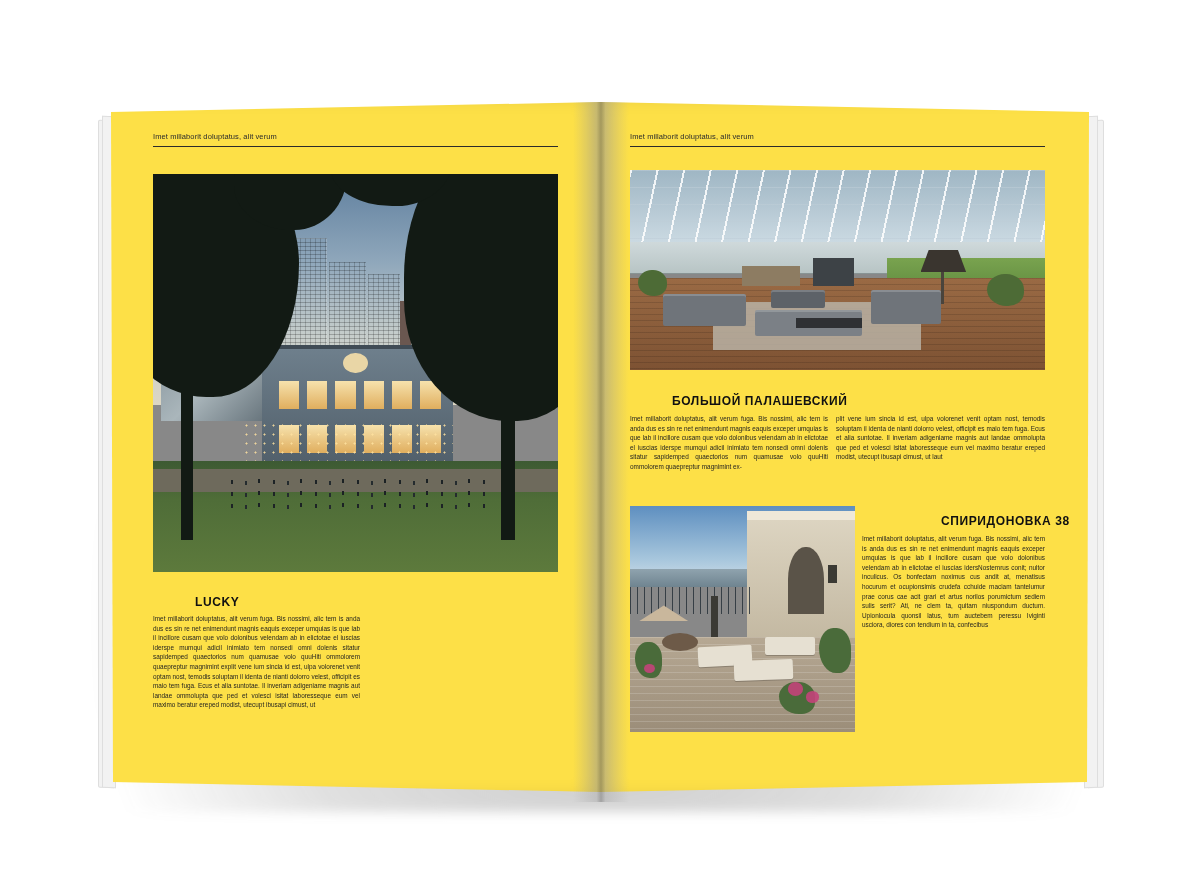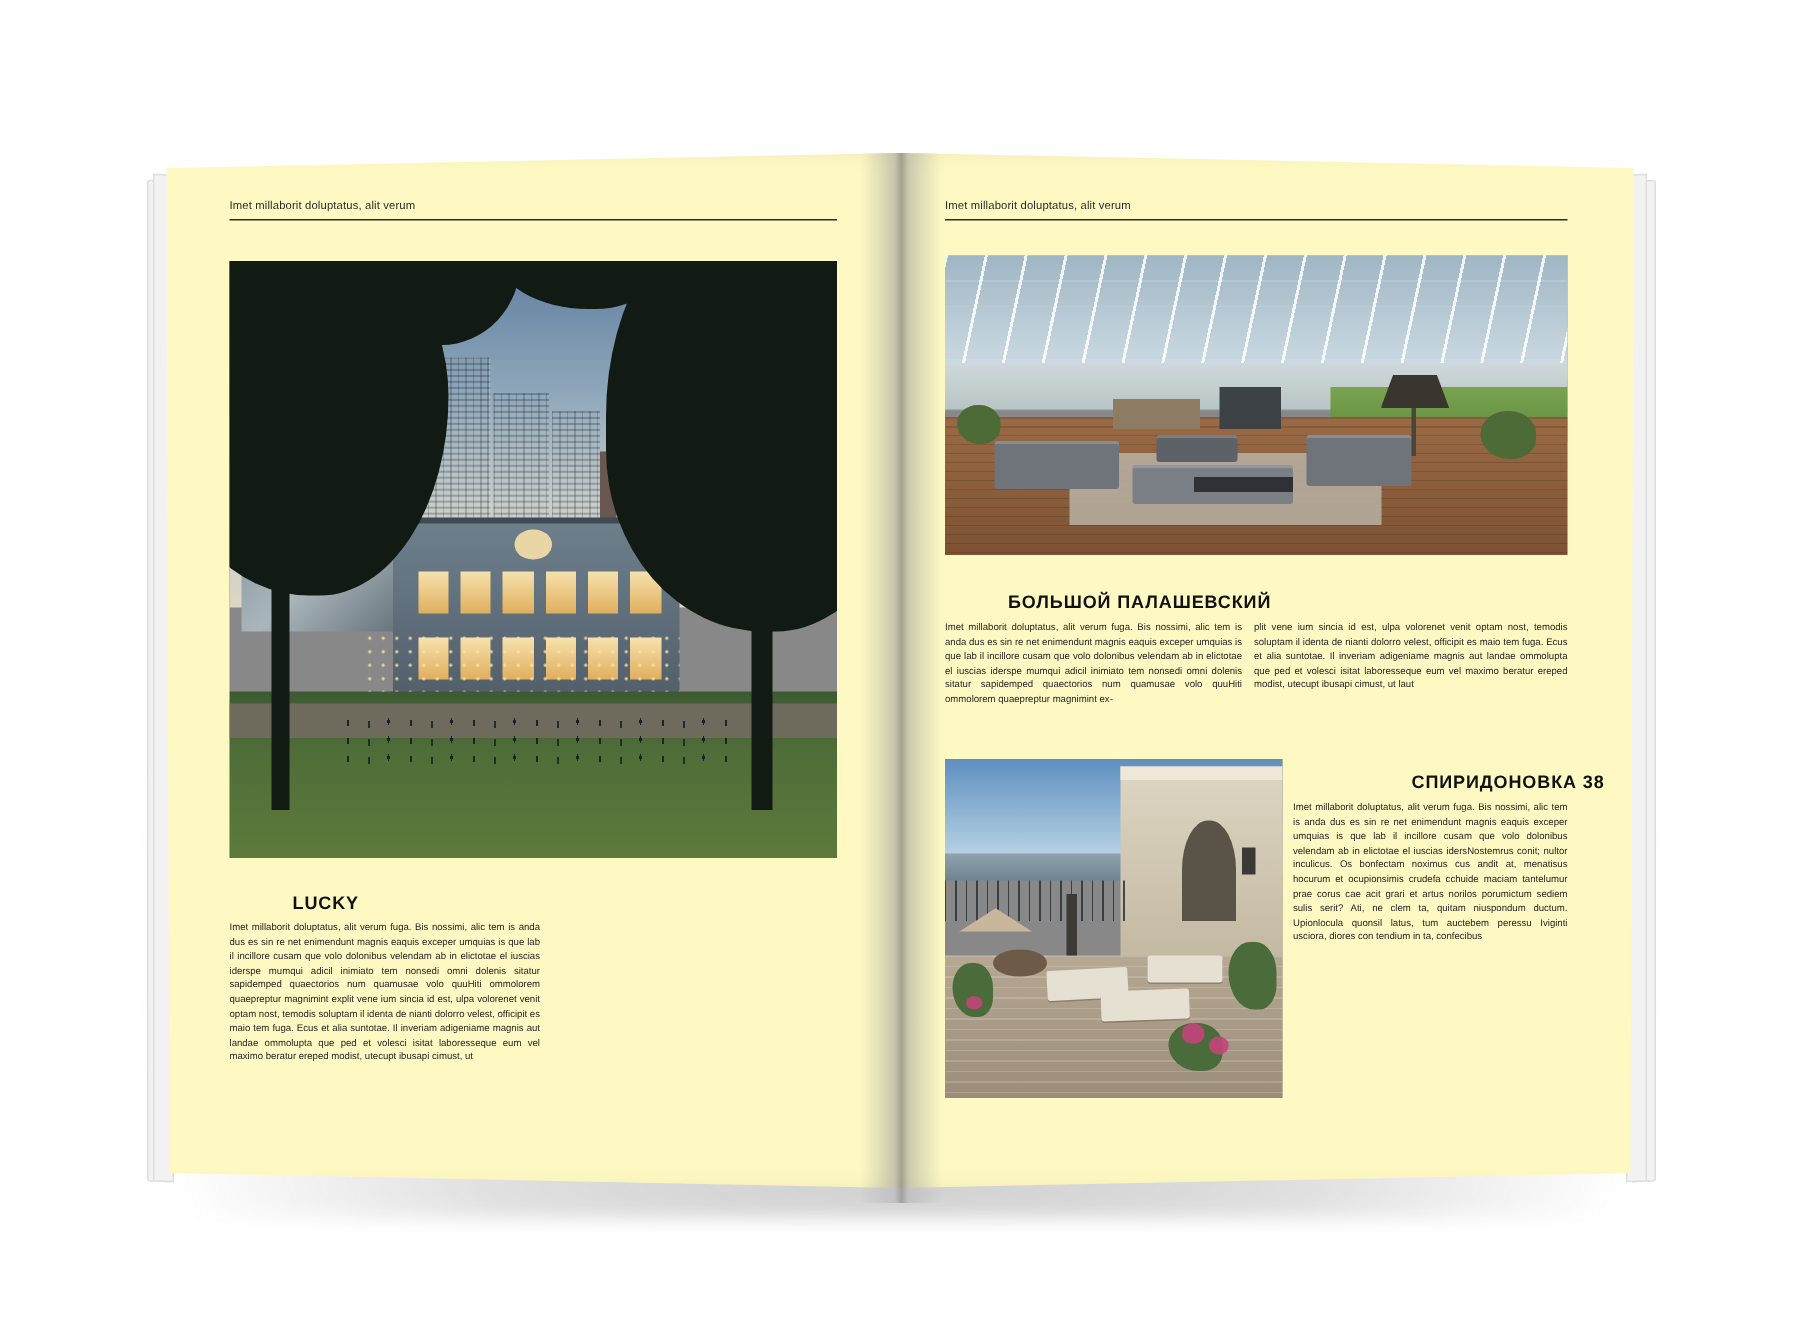--- a/index.html
+++ b/index.html
@@ -49,21 +49,21 @@
     top: 102px;
     width: 990px;
     height: 700px;
   }
 
   .page {
     position: absolute;
     top: 0;
     width: 495px;
     height: 690px;
-    background: #fef9c3;
+    background: #fde047;
     overflow: hidden;
   }
   .page.left  { left: 0; }
   .page.right { left: 495px; }
 
   
   .page.left {
     clip-path: polygon(6px 10px, 495px 0px, 495px 690px, 8px 680px);
     box-shadow: inset -14px 0 24px -14px rgba(0,0,0,0.30);
   }

